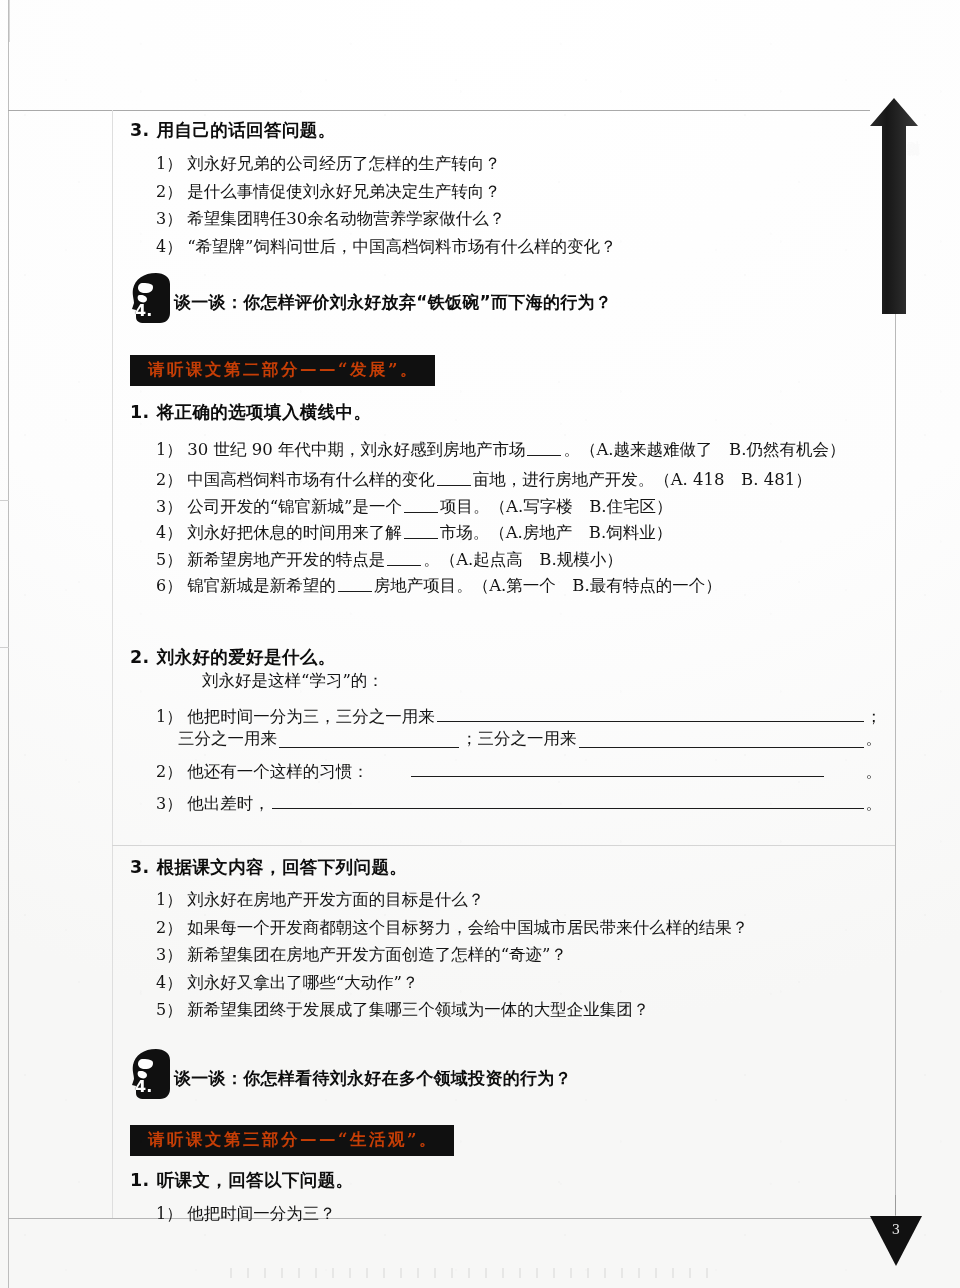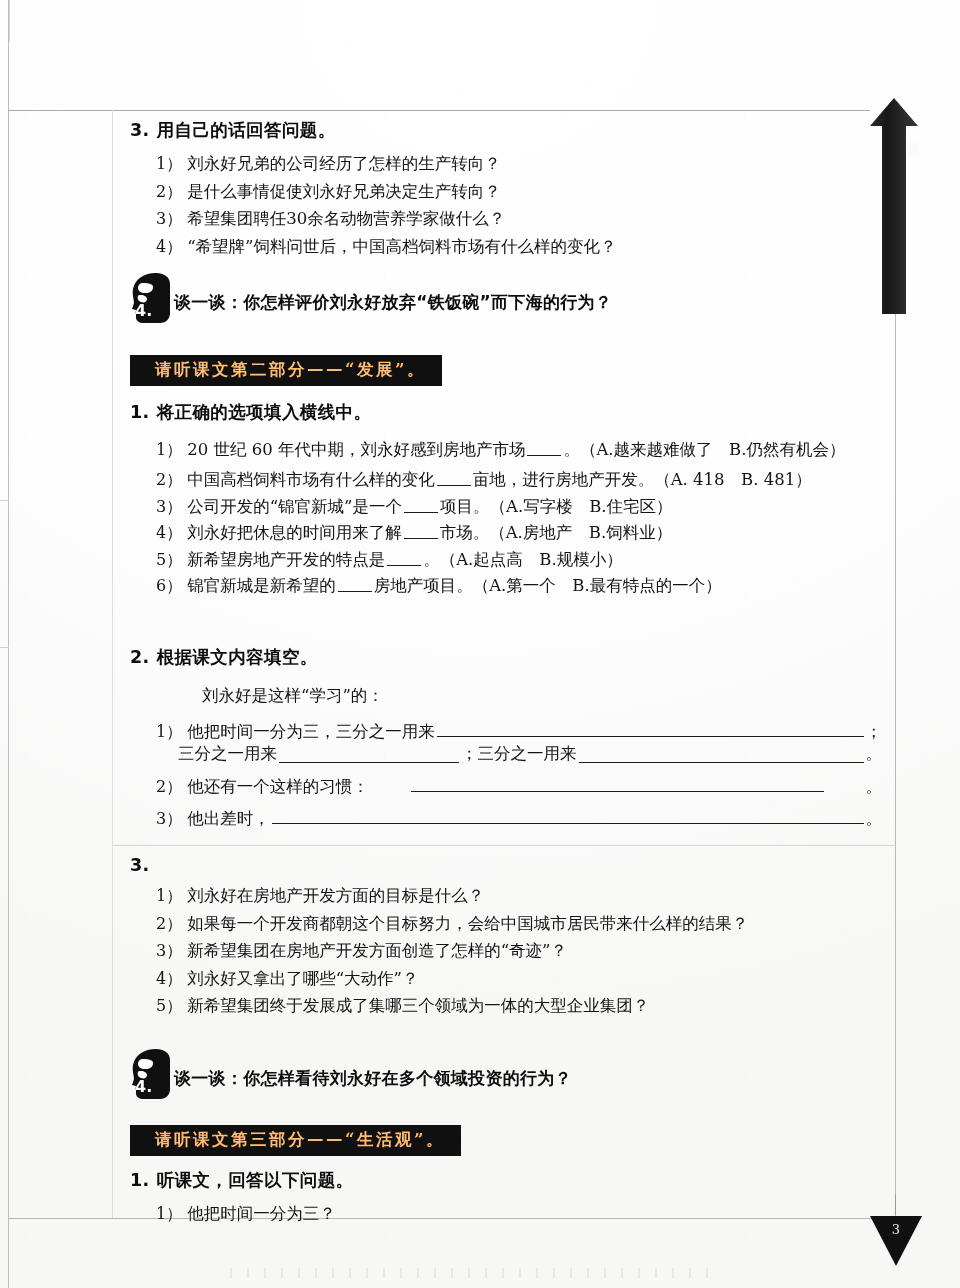--- a/index.html
+++ b/index.html
@@ -91,26 +91,26 @@
   .plain{
     font-family:"DejaVu Serif","Liberation Serif",serif;
     font-size:16.5px;
     color:#141414;
   }
 
   
   .banner{
     display:inline-block;
     background:#151515;
-    color:#fdba74;
+    color:#c2410c;
     font-family:"DejaVu Serif","Liberation Serif",serif;
     font-weight:bold;
     font-size:16.5px;
     letter-spacing:2.5px;
-    padding:4px 16px 5px 25px;
+    padding:4px 16px 5px 18px;
     box-shadow:0 0 0 0 #000;
     filter:contrast(1.05);
   }
 
   
   .talk-row{
     display:flex;
     align-items:flex-end;
     gap:2px;
     position:relative;
@@ -297,21 +297,21 @@
     <div style="position:absolute;left:18px;top:290px;width:755px;">
       <div class="h-task">
         <span class="num">1.</span>
         <span>将正确的选项填入横线中。</span>
       </div>
 
       <div style="margin-top:13px;padding-left:26px;">
 
         <div class="sub" style="margin-bottom:9px;line-height:1.52;">
           <span class="idx">1）</span>
-          <span class="txt"><span>20 世纪 60 年代中期，刘永好感到房地产市场</span><span class="ul-short"></span><span>。（A.越来越难做了　B.仍然有机会）</span></span>
+          <span class="txt"><span>30 世纪 90 年代中期，刘永好感到房地产市场</span><span class="ul-short"></span><span>。（A.越来越难做了　B.仍然有机会）</span></span>
         </div>
 
         <div class="sub" style="margin-bottom:9px;">
           <span class="idx">2）</span>
           <span class="txt"><span>中国高档饲料市场有什么样的变化</span><span class="ul-short"></span><span>亩地，进行房地产开发。（A. 418　B. 481）</span></span>
         </div>
 
         <div class="sub" style="margin-bottom:9px;">
           <span class="idx">3）</span>
           <span class="txt"><span>公司开发的“锦官新城”是一个</span><span class="ul-short"></span><span>项目。（A.写字楼　B.住宅区）</span></span>
@@ -330,24 +330,24 @@
         <div class="sub">
           <span class="idx">6）</span>
           <span class="txt"><span>锦官新城是新希望的</span><span class="ul-short"></span><span>房地产项目。（A.第一个　B.最有特点的一个）</span></span>
         </div>
       </div>
     </div>
 
     <div style="position:absolute;left:18px;top:535px;width:752px;">
       <div class="h-task">
         <span class="num">2.</span>
-        <span>根据课文内容填空。</span>
-      </div>
-
-      <div class="plain" style="margin-top:16px;padding-left:72px;">刘永好是这样“学习”的：</div>
+        <span>刘永好的爱好是什么。</span>
+      </div>
+
+      <div class="plain" style="margin-top:1px;padding-left:72px;">刘永好是这样“学习”的：</div>
 
       <div style="margin-top:13px;padding-left:26px;">
         <div class="sub" style="margin-bottom:6px;">
           <span class="idx">1）</span>
           <span class="txt" style="display:flex;align-items:baseline;">
             <span>他把时间一分为三，三分之一用来</span>
             <span class="blank" style="flex:1 1 auto;margin:0 2px;"></span>
             <span>；</span>
           </span>
         </div>
@@ -378,20 +378,21 @@
             <span class="blank" style="flex:1 1 auto;margin:0 2px;"></span>
             <span>。</span>
           </span>
         </div>
       </div>
     </div>
 
     <div style="position:absolute;left:18px;top:745px;width:752px;">
       <div class="h-task">
         <span class="num">3.</span>
+        <span>根据课文内容，回答下列问题。</span>
       </div>
 
       <div style="margin-top:13px;padding-left:26px;">
         <div class="sub" style="margin-bottom:11px;">
           <span class="idx">1）</span>
           <span class="txt">刘永好在房地产开发方面的目标是什么？</span>
         </div>
         <div class="sub" style="margin-bottom:11px;">
           <span class="idx">2）</span>
           <span class="txt">如果每一个开发商都朝这个目标努力，会给中国城市居民带来什么样的结果？</span>

